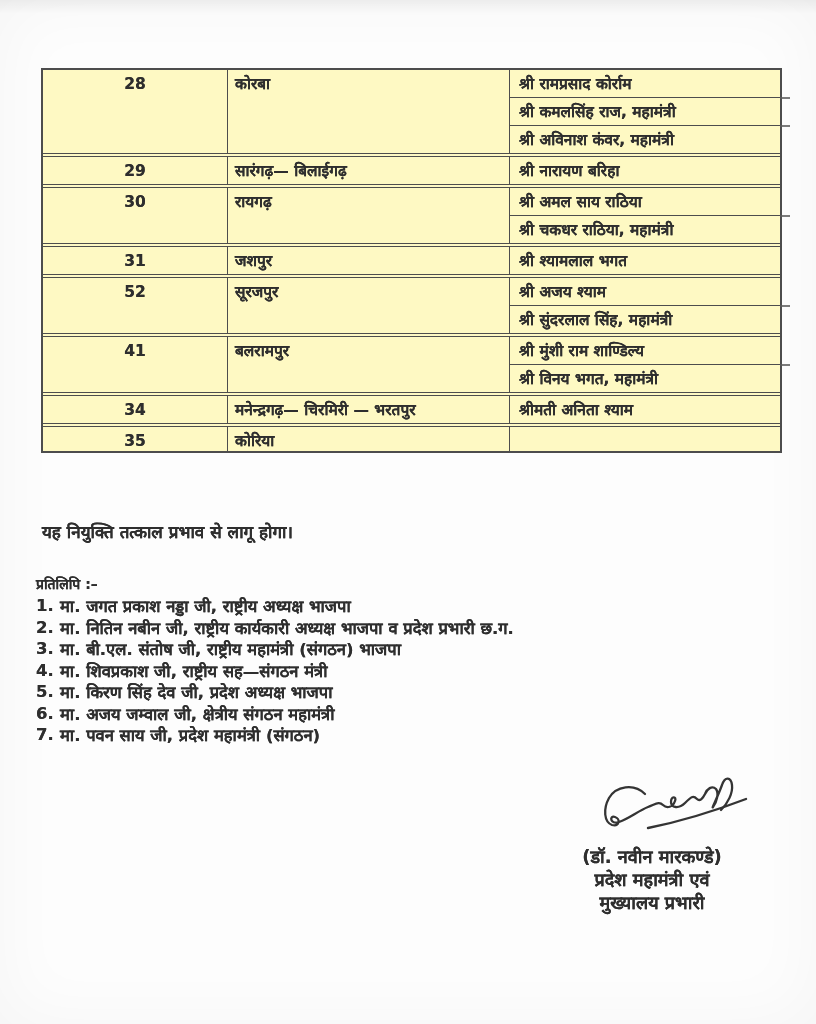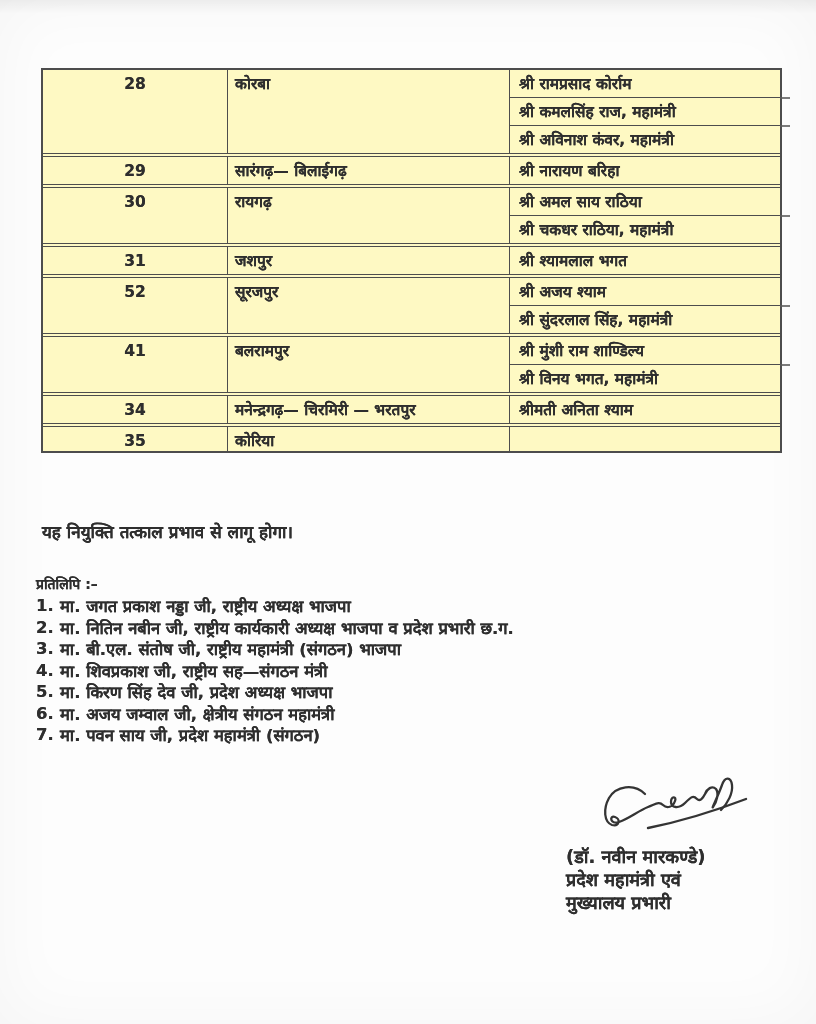--- a/index.html
+++ b/index.html
@@ -51,21 +51,21 @@
   .note{position:absolute;left:42px;top:520px;font-size:17px;}
   .copy-head{position:absolute;left:36px;top:566px;font-size:14px;margin-top:8px;}
   .copy-list{position:absolute;left:36px;top:595px;}
   .copy-item{display:flex;height:21.5px;align-items:center;font-size:16.5px;}
   .copy-item .num{width:24px;flex:0 0 24px;}
 
   
   .signature{position:absolute;left:588px;top:768px;width:170px;height:78px;}
   .sign-block{
     position:absolute;left:566px;top:845px;width:172px;
-    text-align:left;font-size:18px;line-height:23px;
+    text-align:center;font-size:18px;line-height:23px;
   }
 </style>
 </head>
 <body>
 
 <div class="page">
 
   <div class="apt-table">
 
     <div class="trow">

